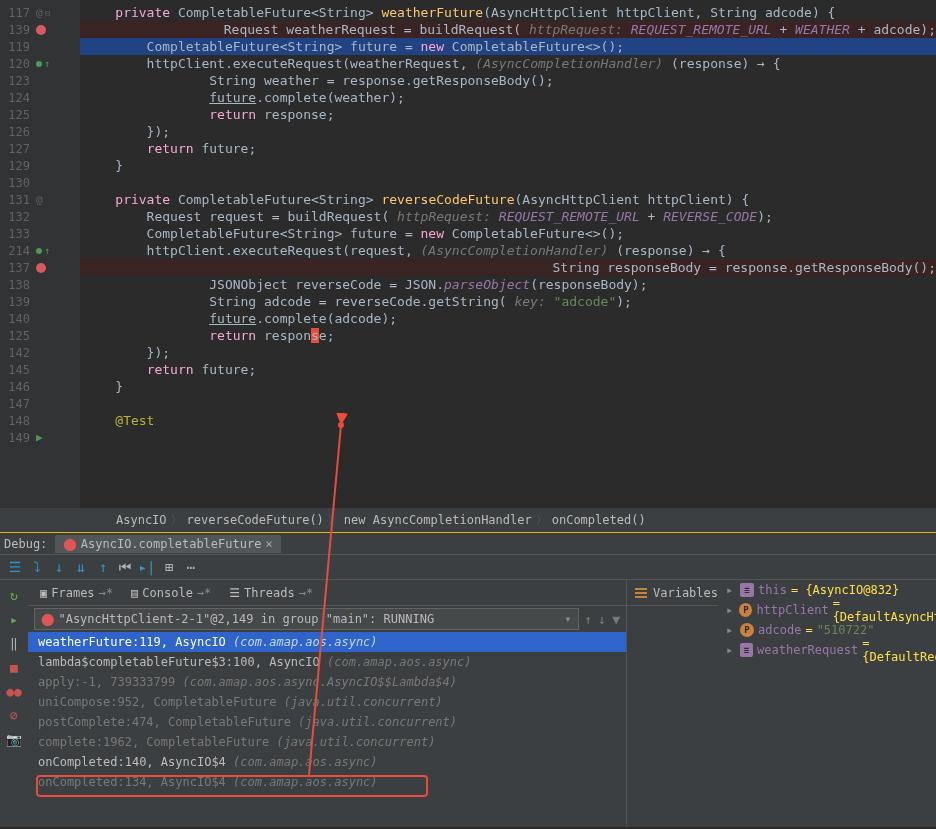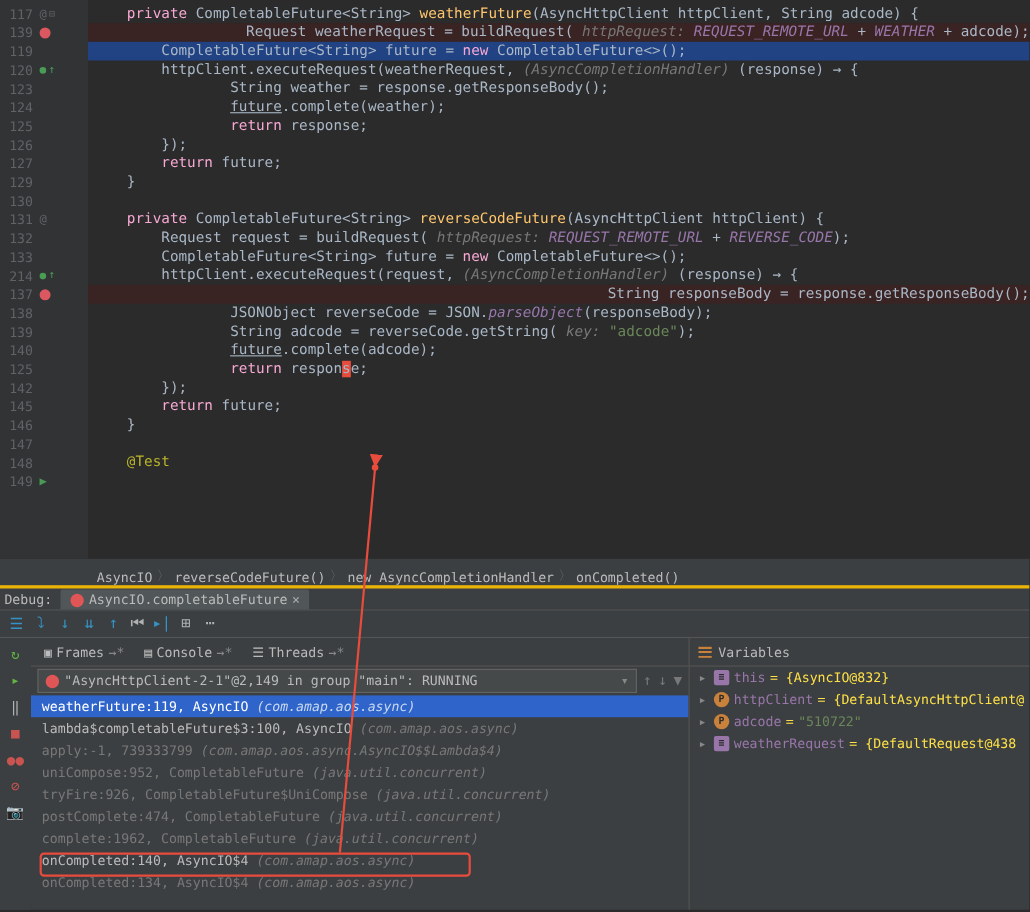--- a/index.html
+++ b/index.html
@@ -17,44 +17,44 @@
   .line { height:17px; line-height:17px; white-space:pre; padding-left:4px; }
   .line.bphl { background:#3a2323;text-align:right; }
   .line.exec { background:#214283; }
   .kw { color:#f9a8d4; }
   .str { color:#6a8759; }
   .fn { color:#ffc66d;text-align:right; }
   .hint { color:#787878; font-style:italic; }
   .static { color:#9876aa; font-style:italic; }
   .ann { color:#bbb529; }
   .und { text-decoration:underline; }
-  .crumbs { background:#3c3f41; height:24px; display:flex; align-items:flex-end; padding-left:88px; font-size:12px; color:#bbbbbb; gap:4px; }
+  .crumbs { background:#3c3f41; height:24px; display:flex; align-items:center; padding-left:116px; font-size:12px; color:#bbbbbb; gap:4px; }
   .crumbs span.sep { color:#666; }
-  .debug-hdr { background:#3c3f41; height:22px; display:flex; align-items:center; border-top:3px solid #eab308; padding-left:4px; font-size:12px; }
+  .debug-hdr { background:#3c3f41; height:22px; display:flex; align-items:center; border-top:1px solid #eab308; padding-left:4px; font-size:12px; }
   .debug-hdr .lbl { color:#bbbbbb; margin-right:8px; }
   .dtab { background:#515658; padding:2px 8px; display:flex; align-items:center; gap:4px; color:#bbb; border-radius:2px 2px 0 0; }
   .dtab .x { color:#aaa; cursor:pointer; }
   .toolbar { background:#3c3f41; height:26px; display:flex; align-items:center; border-top:1px solid #555; border-bottom:1px solid #555; }
   .side-tools { width:28px; background:#3c3f41; display:flex; flex-direction:column; align-items:center; gap:6px; padding-top:6px; }
   .tbtn { width:18px; height:18px; display:flex; align-items:center; justify-content:center; cursor:pointer; color:#afb1b3; font-size:13px; }
   .dbody { display:flex; height:247px; background:#3c3f41; }
   .dmain { flex:1; display:flex; flex-direction:column; }
   .subtabs { height:26px; display:flex; align-items:center; border-bottom:1px solid #555; padding-left:4px; gap:2px; font-size:12px; }
   .subtab { padding:3px 8px; color:#bbb; display:flex; align-items:center; gap:4px; cursor:pointer; }
   .thread-row { height:26px; display:flex; align-items:center; padding:0 6px; gap:6px; }
   .thread-sel { flex:1; background:#45494a; border:1px solid #646464; height:22px; display:flex; align-items:center; padding:0 6px; color:#bbb; font-size:12px; }
   .thread-sel .chev { margin-left:auto; color:#888; }
   .farr { color:#787878; cursor:pointer; }
   .frames { flex:1; overflow:auto; }
   .frame { height:20px; line-height:20px; padding-left:10px; font-size:12px; color:#bbbbbb; white-space:nowrap; }
   .frame.sel { background:#2f65ca; color:#fff; }
   .frame.dim { color:#787878; }
   .pkg { color:#787878; font-style:italic; }
   .frame.sel .pkg { color:#c8d8f0; }
-  .vars { width:310px; border-left:1px solid #555; display:flex; flex-direction:column; }
+  .vars { width:310px; border-left:1px solid #555; display:flex; flex-direction:row; }
   .vars-hdr { height:26px; display:flex; align-items:center; border-bottom:1px solid #555; padding-left:8px; gap:6px; font-size:12px; color:#bbb; }
   .vrow { height:20px; display:flex; align-items:center; padding-left:8px; font-size:12px; gap:4px; }
   .vexp { color:#888; width:10px; }
   .vico { width:14px; height:14px; border-radius:2px; display:flex; align-items:center; justify-content:center; font-size:9px; font-weight:bold; }
   .vico.obj { background:#9876aa; color:#2b2b2b; }
   .vico.p { background:#c9823b; color:#2b2b2b; border-radius:50%; }
   .vname { color:#9876aa; }
   .vval { color:#fde047; }
   .vstr { color:#6a8759; }
   .red-box { position:absolute; border:2px solid #e74c3c; border-radius:4px; pointer-events:none; }
@@ -289,21 +289,20 @@
       </div>
       <span class="farr">↑</span>
       <span class="farr">↓</span>
       <span class="farr">▼</span>
     </div>
     <div class="frames" id="frames">
         <div class="frame sel">weatherFuture:119, AsyncIO <span class="pkg">(com.amap.aos.async)</span></div>
         <div class="frame">lambda$completableFuture$3:100, AsyncIO <span class="pkg">(com.amap.aos.async)</span></div>
         <div class="frame dim">apply:-1, 739333799 <span class="pkg">(com.amap.aos.async.AsyncIO$$Lambda$4)</span></div>
         <div class="frame dim">uniCompose:952, CompletableFuture <span class="pkg">(java.util.concurrent)</span></div>
-        <div class="frame dim">tryFire:926, CompletableFuture$UniCompose <span class="pkg">(java.util.concurrent)</span></div>
         <div class="frame dim">postComplete:474, CompletableFuture <span class="pkg">(java.util.concurrent)</span></div>
         <div class="frame dim">complete:1962, CompletableFuture <span class="pkg">(java.util.concurrent)</span></div>
         <div class="frame">onCompleted:140, AsyncIO$4 <span class="pkg">(com.amap.aos.async)</span></div>
         <div class="frame dim">onCompleted:134, AsyncIO$4 <span class="pkg">(com.amap.aos.async)</span></div>
       </div>
   </div>
   <div class="vars">
     <div class="vars-hdr">
       <span class="bars-ico"></span>
       <span>Variables</span>

